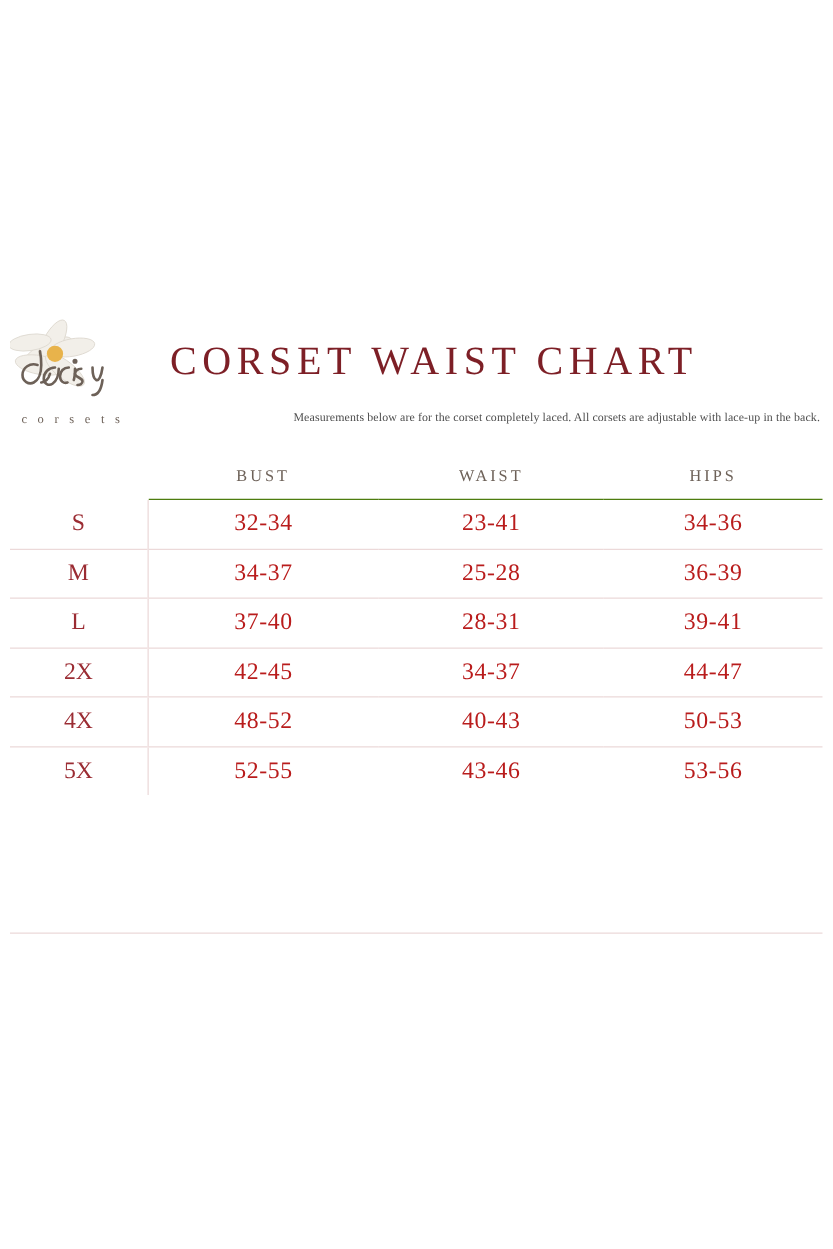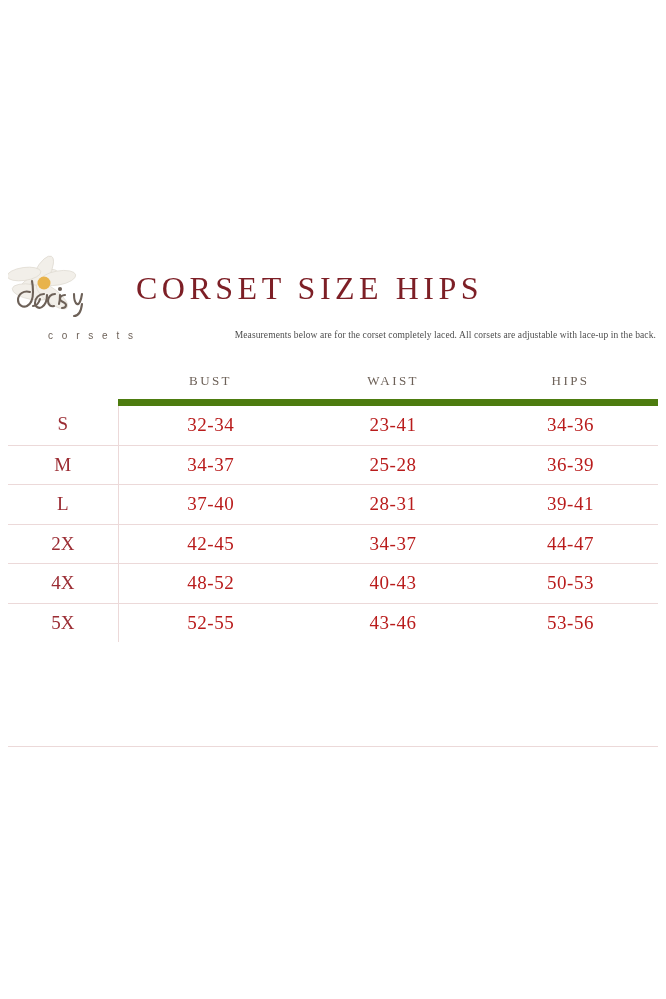--- a/index.html
+++ b/index.html
@@ -43,25 +43,25 @@
   }
   .logo-mark {
     position: absolute;
     left: 0;
     top: 0;
     width: 125px;
     height: 78px;
   }
   .logo-sub {
     position: absolute;
-    left: 28px;
+    left: 0;
     top: 78px;
     width: 100px;
-    text-align: right;
-    font-family: Liberation Sans, sans-serif;
+    text-align: center;
+    font-family: Liberation Serif, serif;
     font-size: 10px;
     letter-spacing: 3px;
     color: #6d6158;
   }
 
   .title {
     position: absolute;
     left: 136px;
     top: 22px;
     width: 520px;
@@ -105,21 +105,21 @@
     padding: 0;
   }
 
   .chart thead th {
     height: 36px;
     font-family: "Liberation Serif", serif;
     font-weight: normal;
     font-size: 13px;
     letter-spacing: 2.4px;
     color: #6d6158;
-    border-bottom: 7px solid #4d7c0f;
+    border-bottom: 1px solid #4d7c0f;
   }
   .chart thead th.h-size { border-bottom: 1px solid transparent; }
 
   .chart tbody td {
     height: 38.5px;
     border-top: 1px solid #ecd9d9;
     font-size: 19px;
     color: #b91c1c;
   }
   .chart tbody tr:first-child td { border-top: none; }
@@ -172,21 +172,21 @@
             <path d="M52 43 c0 6 -1 9 -1 9"></path>
             <path d="M57 43 c-3 0 -5 2 -5 4 c0 3 6 3 6 6 c0 2 -2 3 -4 3"></path>
             <path d="M66 42 c0 5 1 9 3 10 c2 1 4 -3 5 -10"></path>
             <path d="M74 52 c-1 8 -4 12 -8 12"></path>
           </g>
         </svg>
       </div>
       <div class="logo-sub">c o r s e t s</div>
     </div>
 
-    <div class="title">CORSET SIZE HIPS</div>
+    <div class="title">CORSET WAIST CHART</div>
     <div class="subtitle">Measurements below are for the corset completely laced.  All corsets are adjustable with lace-up in the back.</div>
   </div>
 
   <table class="chart">
     <colgroup>
       <col class="c-size">
       <col class="c-bust">
       <col class="c-waist">
       <col class="c-hips">
     </colgroup>

